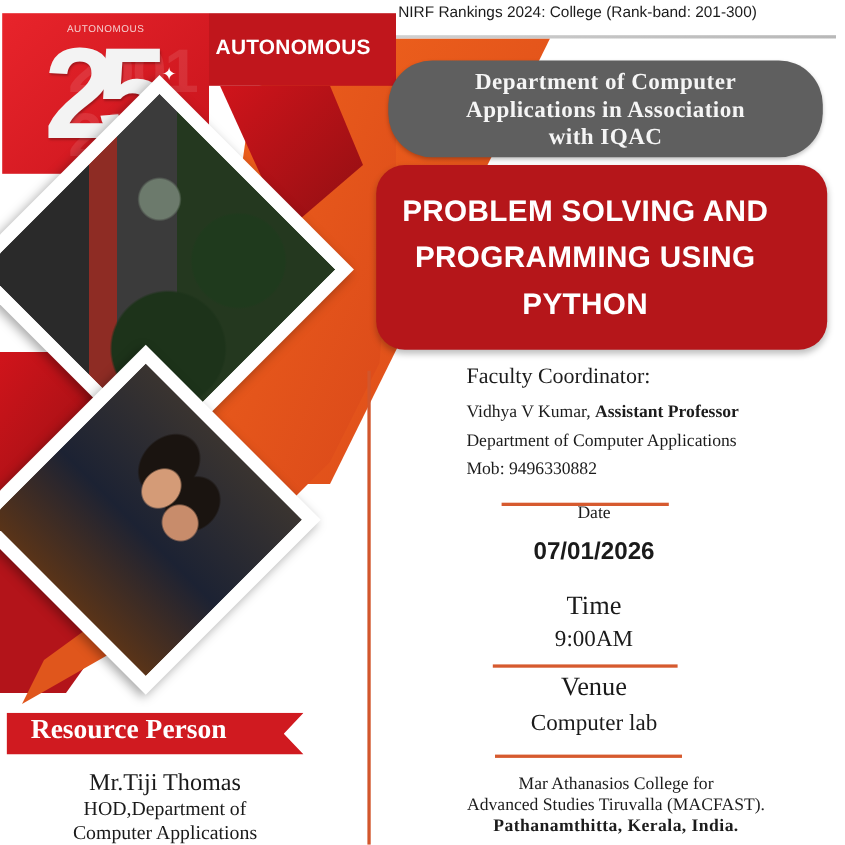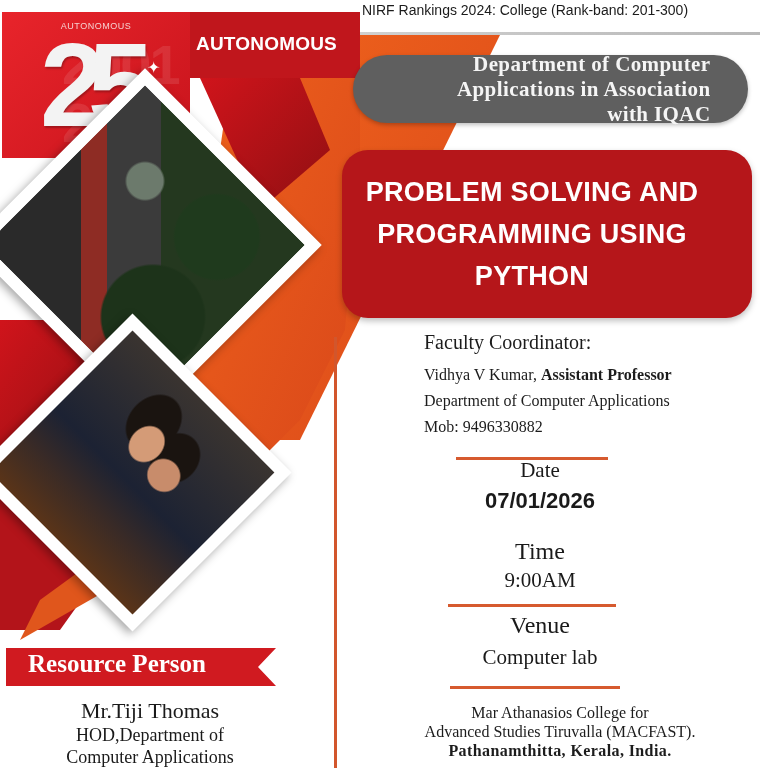--- a/index.html
+++ b/index.html
@@ -53,23 +53,23 @@
     position: absolute; left: 362px; top: 2px; width: 406px; text-align: left;
     font-family: "Liberation Sans", sans-serif; font-size: 14px; color: #1b1b1b;
   }
   .nirf-divider {
     position: absolute; left: 360px; top: 32px; width: 400px; height: 3px;
     background: linear-gradient(90deg, #d0d0d0, #b8b8b8);
   }
 
   
   .dept-pill {
-    position: absolute; left: 353px; top: 55px; width: 395px; height: 68px;
+    position: absolute; left: 353px; top: 55px; width: 395px; height: 88px;
     background: #5f5f5f; border-radius: 40px;
-    display: flex; align-items: center; justify-content: center; text-align: right;
+    display: flex; align-items: center; justify-content: center; text-align: center;
     box-shadow: 0 2px 4px rgba(0,0,0,0.25);
   }
   .dept-pill-text {
     font-family: "Liberation Serif", serif; font-size: 21px; line-height: 25px; color: #f5f5f5;
     letter-spacing: 0.4px; width: 320px; font-weight: bold;
   }
 
   
   .title-box {
     position: absolute; left: 342px; top: 150px; width: 410px; height: 168px;
@@ -116,21 +116,21 @@
   
   .fac-block { position: absolute; left: 424px; top: 330px; width: 320px; }
   .fac-title { font-size: 20px; line-height: 24px; color: #1c1c1c; }
   .fac-line { font-size: 16px; line-height: 26px; color: #1c1c1c; }
   .fac-name-role { font-weight: bold; }
   .fac-first { margin-top: 8px; }
 
   
   .orange-rule { position: absolute; height: 3px; background: #d65a2f; }
   .center-col { position: absolute; left: 440px; width: 200px; text-align: center; }
-  .date-label { top: 458px; font-size: 21px; }
+  .date-label { top: 458px; font-size: 16px; }
   .date-value { top: 488px; font-family: "Liberation Sans", sans-serif; font-weight: bold; font-size: 22px; }
   .time-label { top: 538px; font-size: 24px; }
   .time-value { top: 568px; font-size: 21px; }
   .venue-label { top: 612px; font-size: 24px; }
   .venue-value { top: 645px; font-size: 21px; }
 
   
   .college-block { position: absolute; left: 360px; top: 703px; width: 400px; text-align: center; }
   .college-line { font-size: 16px; line-height: 19px; color: #1c1c1c; }
   .college-bold { font-weight: bold; letter-spacing: 0.4px; }

